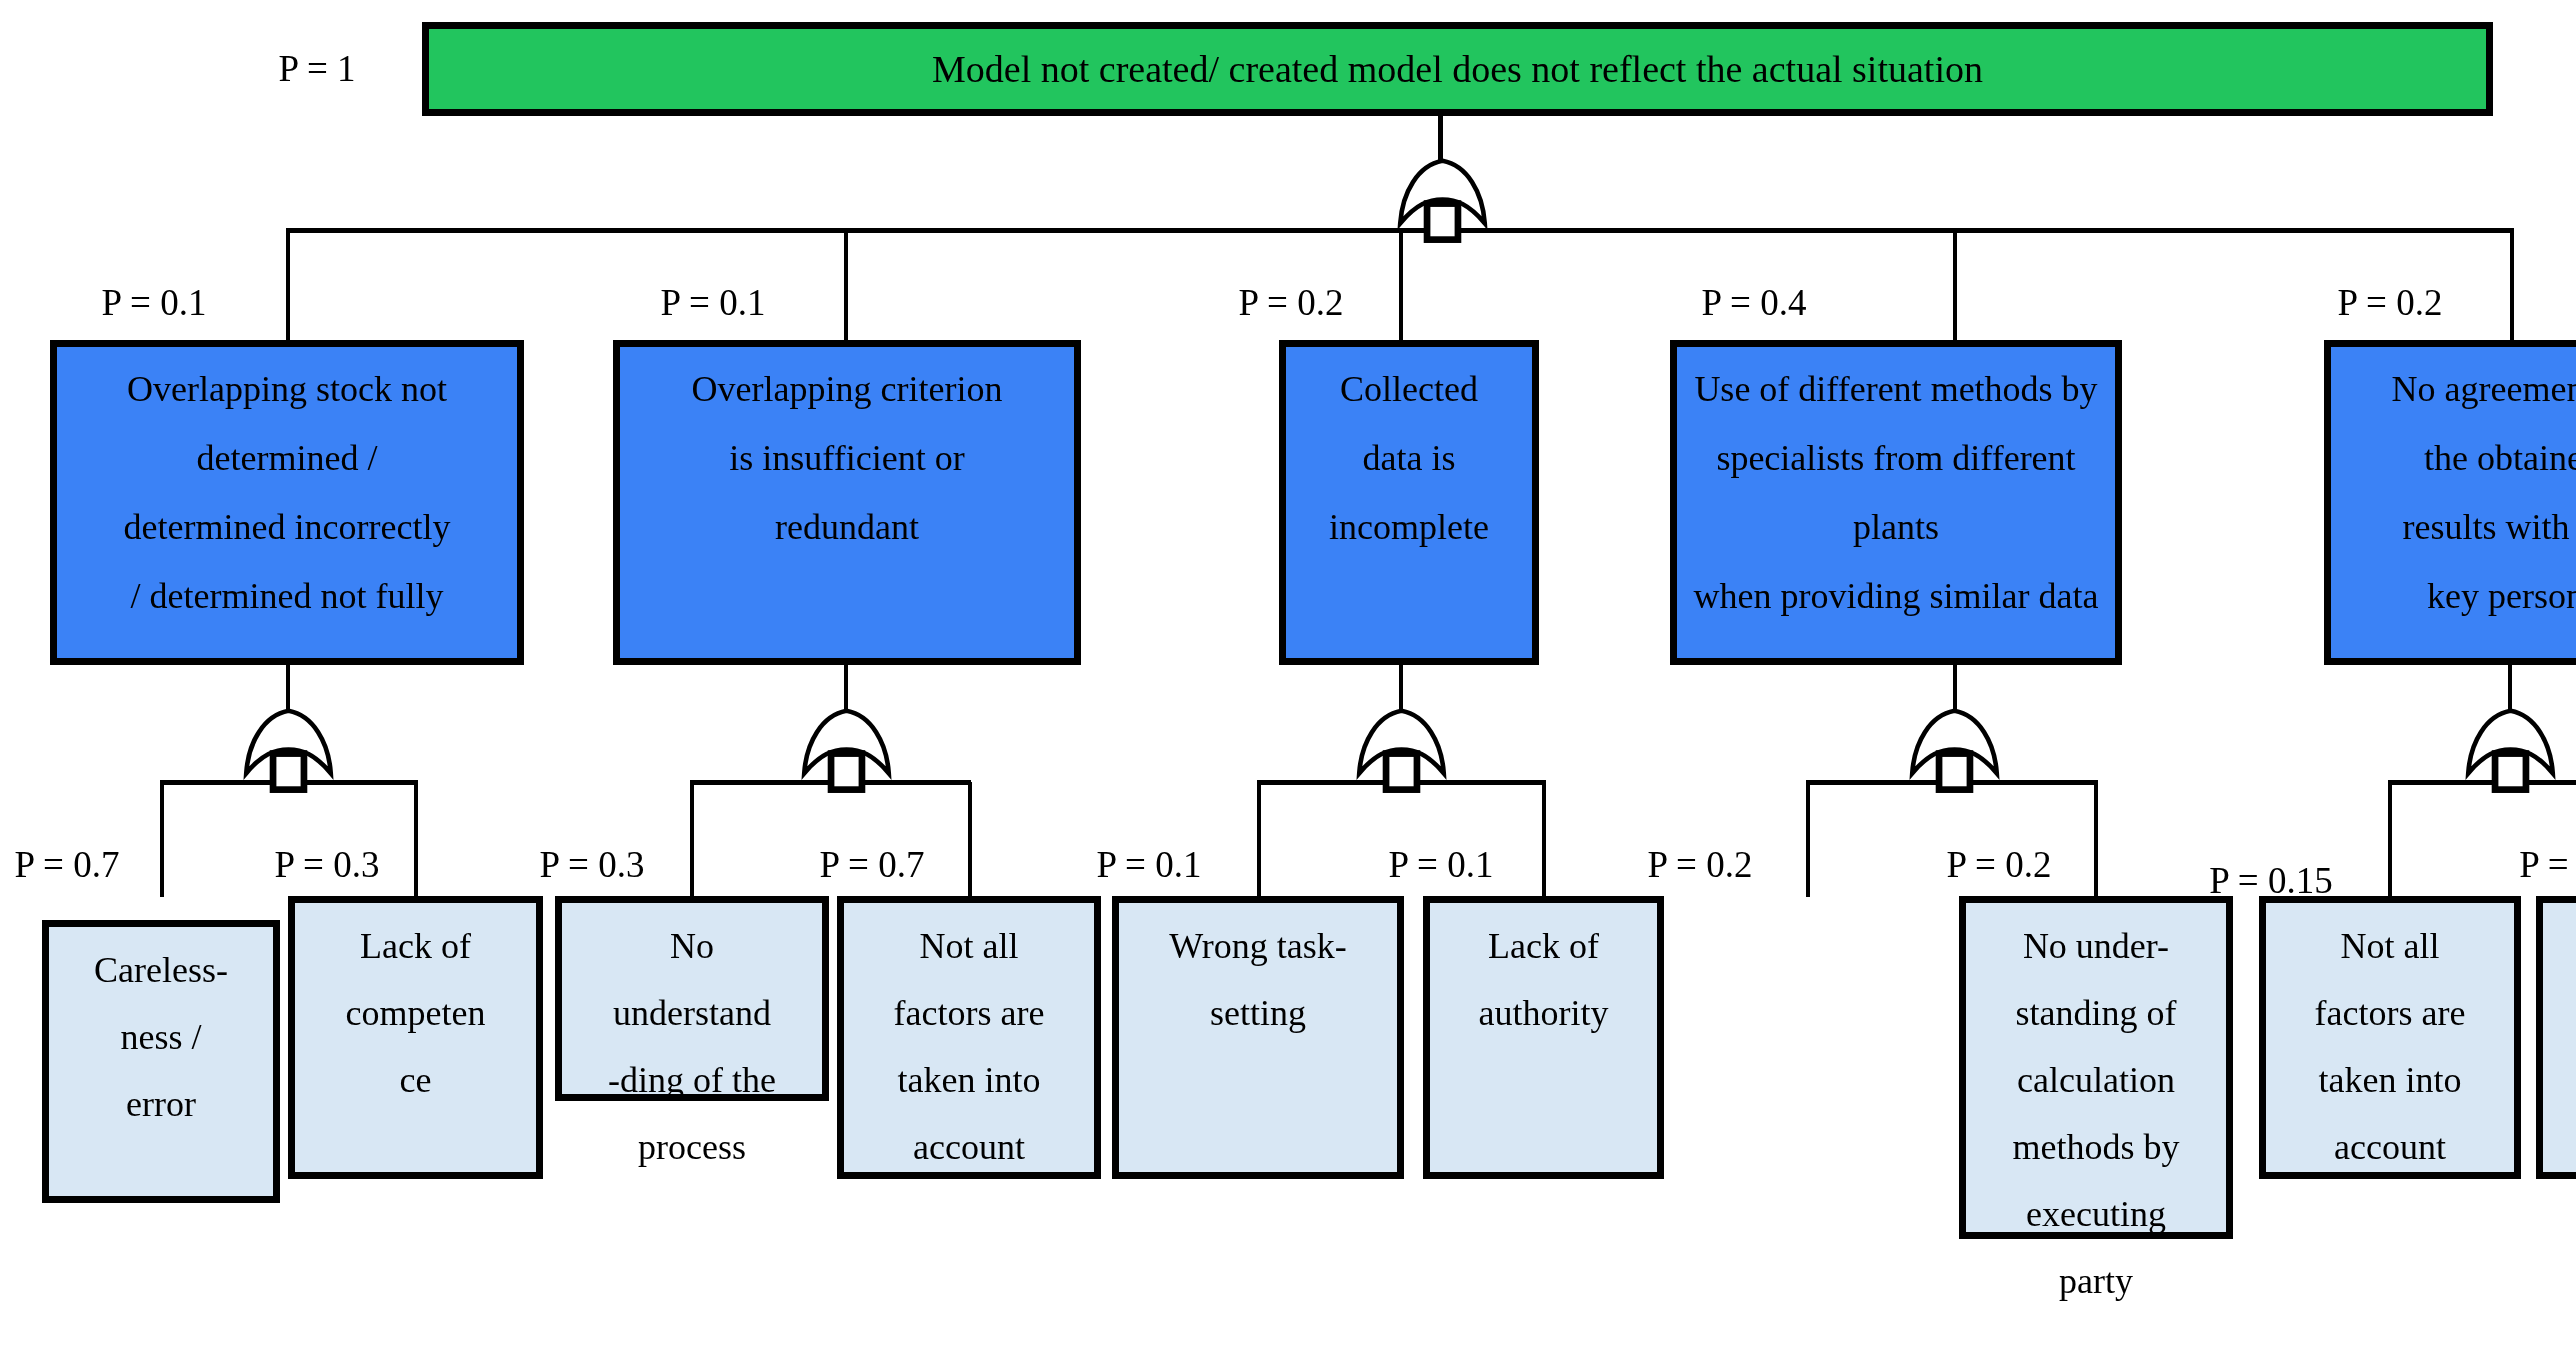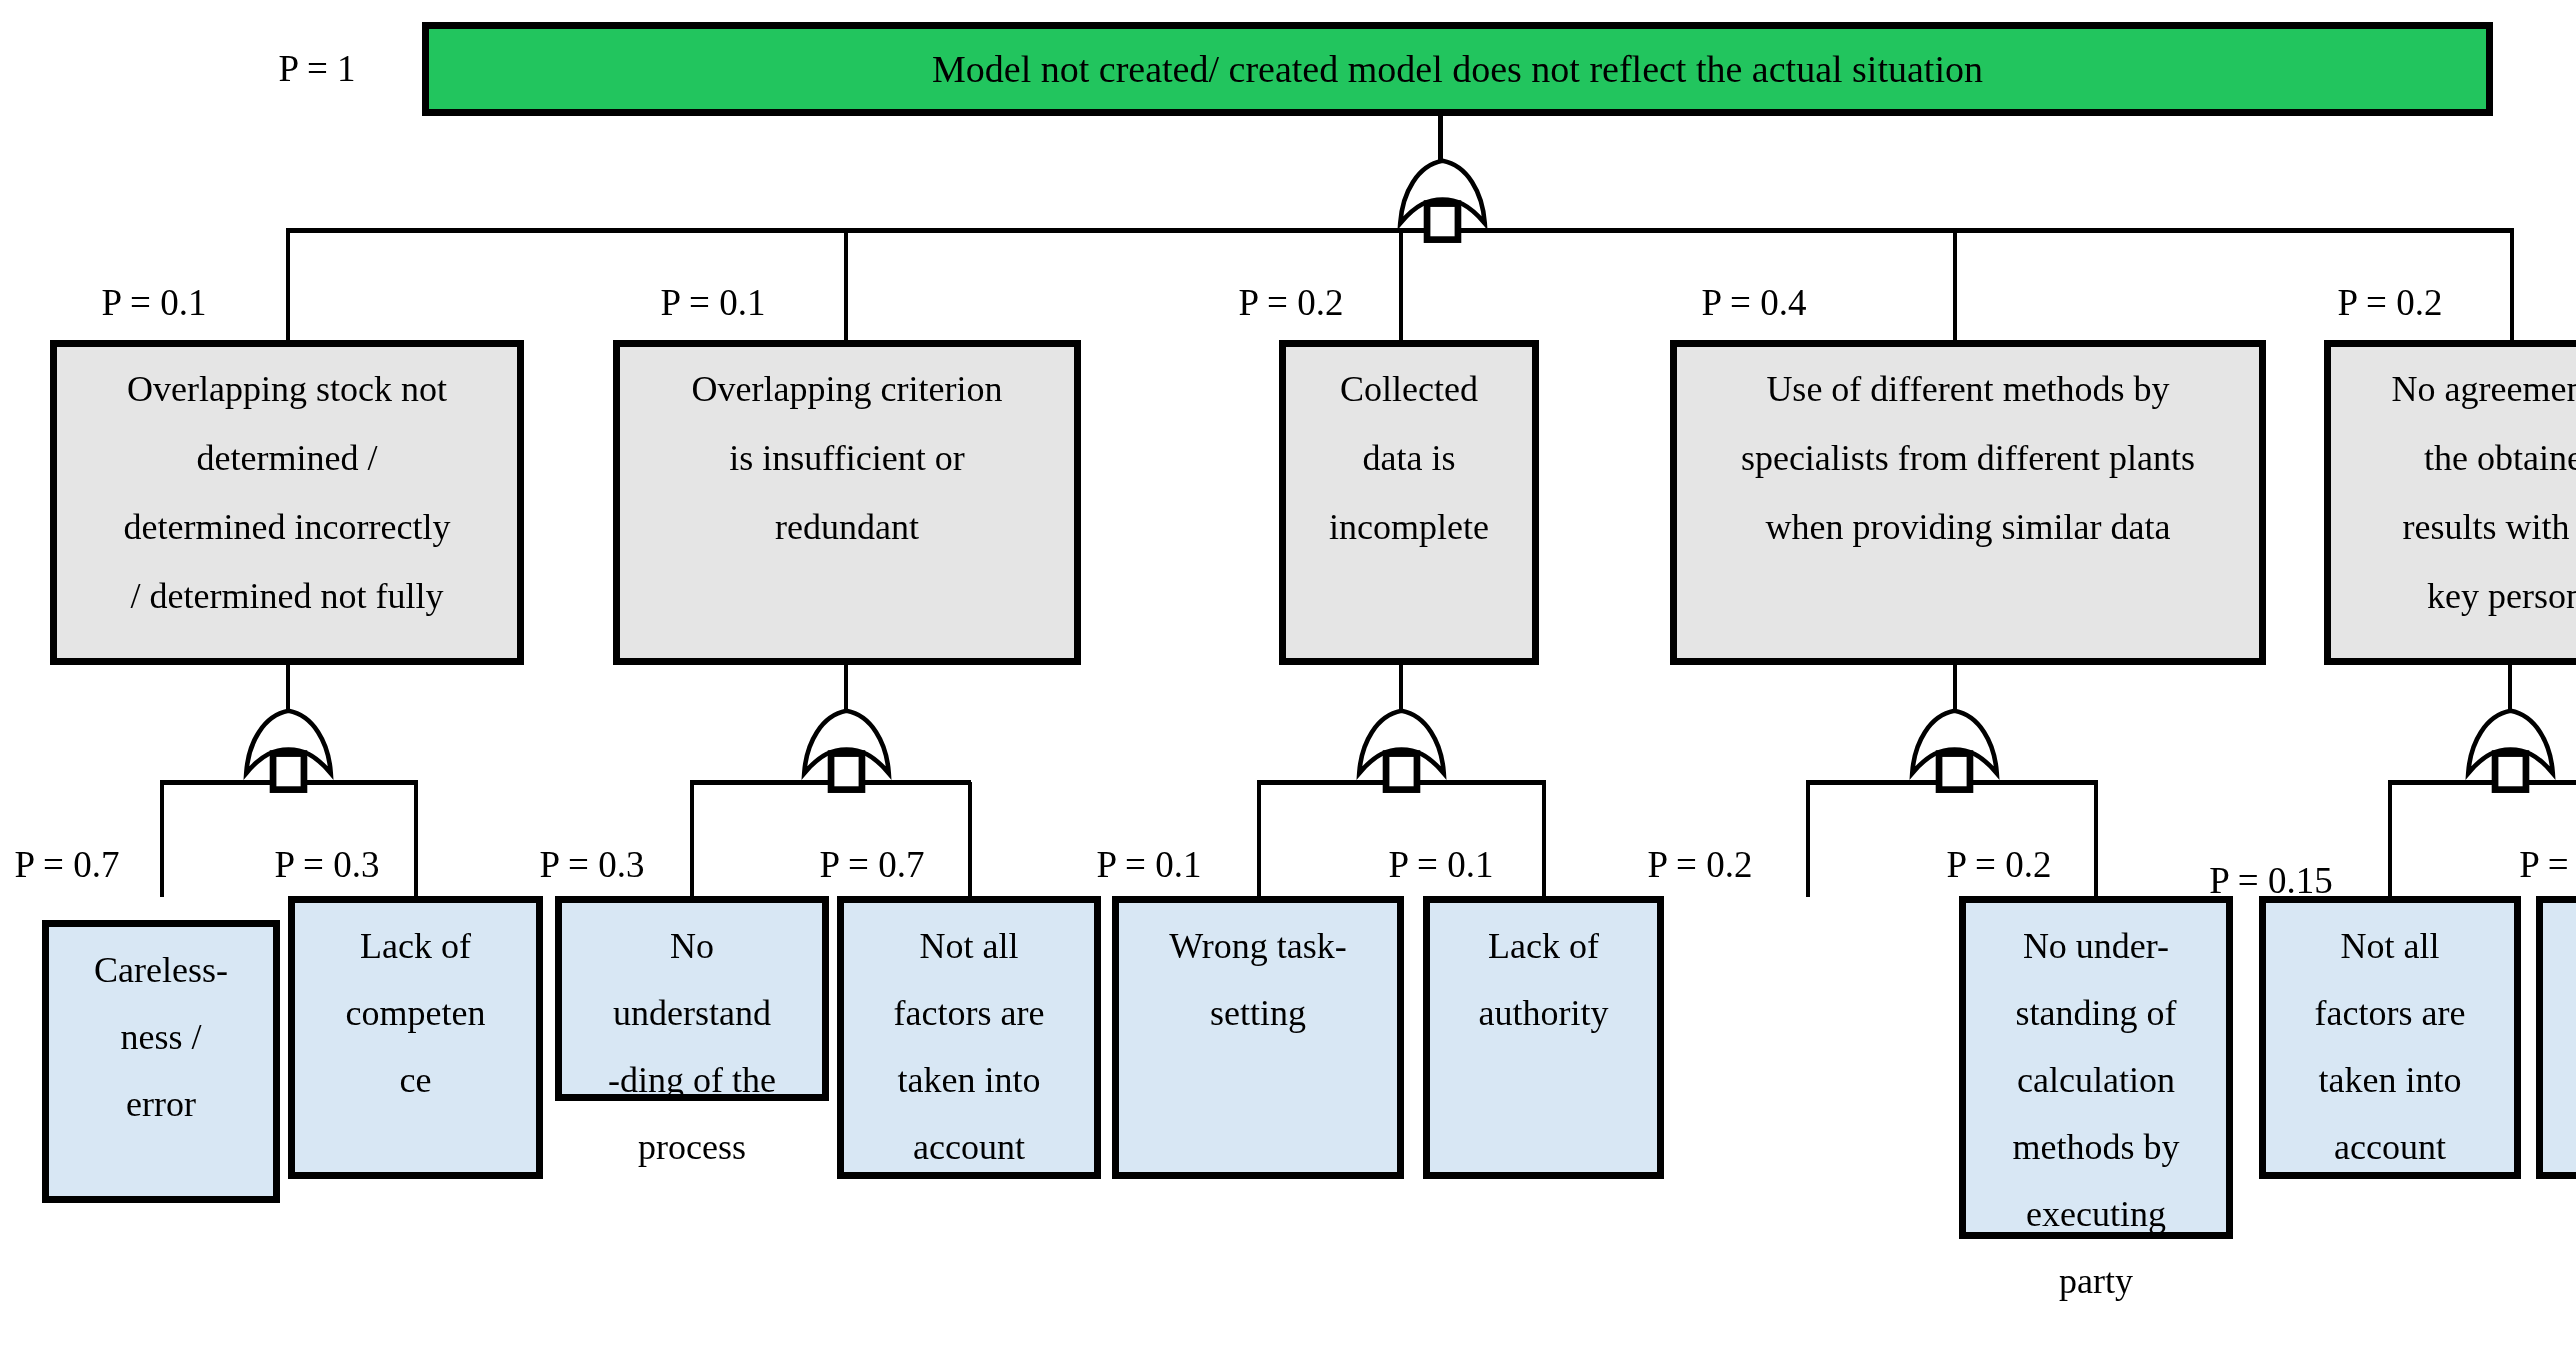--- a/index.html
+++ b/index.html
@@ -18,21 +18,21 @@
     text-align:center;
     white-space:pre-line;
     font-size:36px;
     line-height:69px;
   }
   .top-event{
     background:#22c55e;
     display:flex;align-items:center;justify-content:center;
     font-size:38px;line-height:46px;
   }
-  .intermediate{background:#e5e5e5;padding-top:8.2px;}
+  .intermediate{background:#3b82f6;padding-top:8.2px;}
   .basic{background:#d8e7f4;padding-top:10.3px;line-height:67px;}
   .plabel{
     position:absolute;
     font-size:37px;line-height:37px;
     text-align:center;
     width:170px;
     white-space:nowrap;
   }
   .vline,.hline{position:absolute;background:#000;}
   .gate{position:absolute;width:103px;height:88px;}
@@ -117,21 +117,21 @@
     <rect x="70" y="90" width="60" height="70" fill="#ffffff" stroke="#000000" stroke-width="13"></rect>
   </svg>
   <div class="plabel" style="right:1571px;top:846px;">P = 0.1</div>
   <div class="plabel" style="right:1279px;top:846px;">P = 0.1</div>
   <div class="box basic" style="left:1112px;top:896px;width:292px;height:283px;">Wrong task-
 setting</div>
   <div class="box basic" style="left:1423px;top:896px;width:241px;height:283px;">Lack of
 authority</div>
 
   <div class="plabel" style="right:966px;top:284px;">P = 0.4</div>
-  <div class="box intermediate" style="left:1670px;top:340px;width:596px;height:325px;">Use of different methods by
+  <div class="box intermediate" style="left:1670px;top:340px;width:452px;height:325px;">Use of different methods by
 specialists from different plants
 when providing similar data</div>
   <div class="vline" style="left:1953px;top:663px;width:4.1px;height:47px;"></div>
   <div class="hline" style="left:1806px;top:780px;width:292px;height:4.6px;"></div>
   <div class="vline" style="left:1806px;top:782px;width:3.6px;height:115px;"></div>
   <div class="vline" style="left:2094px;top:782px;width:3.6px;height:115px;"></div>
   <svg class="gate" style="left:1903px;top:707px;" viewBox="0 0 200 170">
     <path d="M18,128 C22,68 52,16 100,7 C148,16 178,68 182,128 C150,90 126,82 100,82 C74,82 50,90 18,128 Z" fill="#ffffff" stroke="#000000" stroke-width="9"></path>
     <rect x="70" y="90" width="60" height="70" fill="#ffffff" stroke="#000000" stroke-width="13"></rect>
   </svg>

